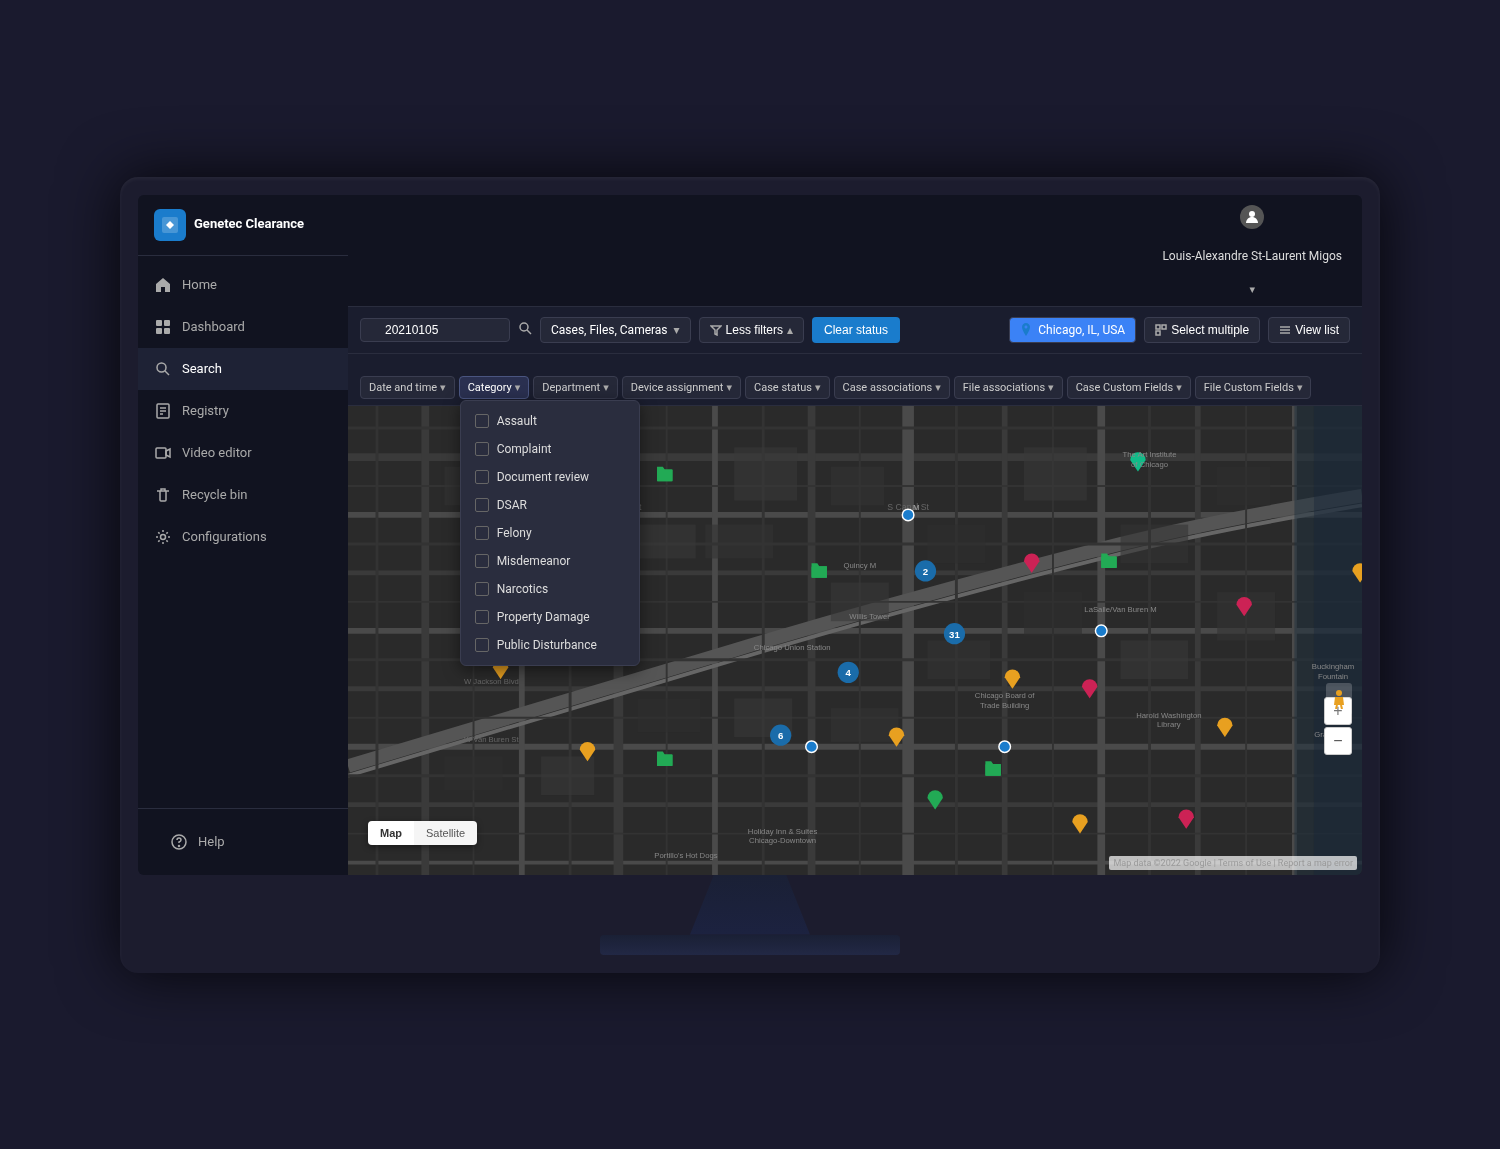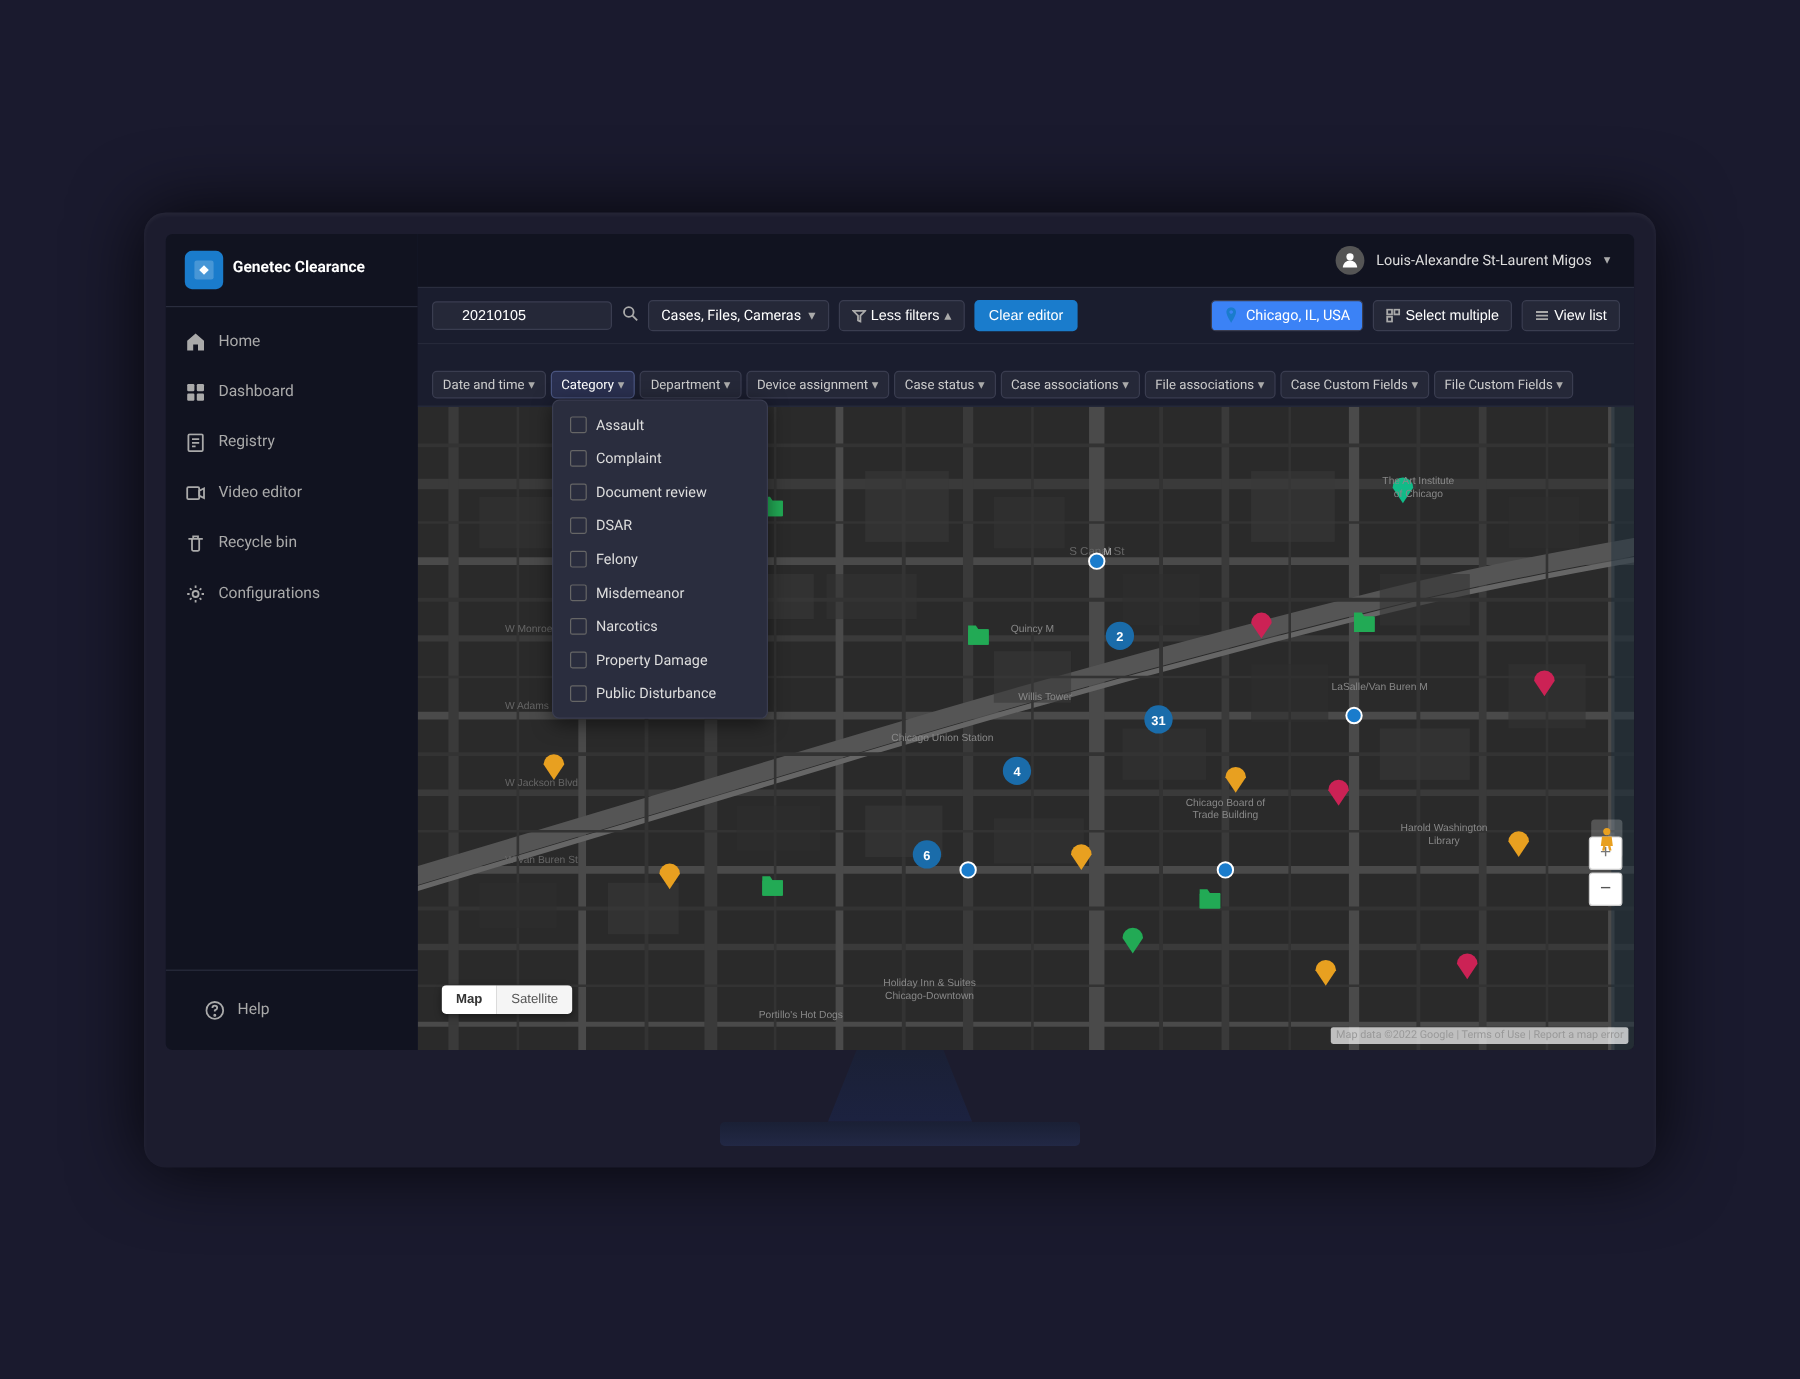--- a/index.html
+++ b/index.html
@@ -366,23 +366,24 @@
       height: 14px;
       border: 1px solid #666;
       border-radius: 2px;
       background: transparent;
       flex-shrink: 0;
     }
 
     .user-badge {
       display: flex;
       align-items: center;
-      gap: 10px;
+      gap: 20px;
       color: #ddd;
       font-size: 12px;
+      flex-direction: column;
     }
 
     
     .app-header {
       background: #111320;
       padding: 10px 20px;
       display: flex;
       align-items: center;
       justify-content: space-between;
       border-bottom: 1px solid #2a2d3e;
@@ -446,20 +447,29 @@
             <div class="nav-icon">
               <svg width="16" height="16" viewBox="0 0 16 16" fill="#aaa">
                 <rect x="1" y="1" width="6" height="6" rx="1"></rect>
                 <rect x="9" y="1" width="6" height="6" rx="1"></rect>
                 <rect x="1" y="9" width="6" height="6" rx="1"></rect>
                 <rect x="9" y="9" width="6" height="6" rx="1"></rect>
               </svg>
             </div>
             <span>Dashboard</span>
           </div>
+          <div class="nav-item active">
+            <div class="nav-icon">
+              <svg width="16" height="16" viewBox="0 0 16 16" fill="#aaa">
+                <circle cx="6.5" cy="6.5" r="4.5" stroke="#aaa" stroke-width="1.5" fill="none"></circle>
+                <line x1="10" y1="10" x2="14" y2="14" stroke="#aaa" stroke-width="1.5"></line>
+              </svg>
+            </div>
+            <span>Search</span>
+          </div>
           <div class="nav-item">
             <div class="nav-icon">
               <svg width="16" height="16" viewBox="0 0 16 16" fill="none" stroke="#aaa" stroke-width="1.5">
                 <rect x="2" y="1" width="12" height="14" rx="1"></rect>
                 <line x1="5" y1="5" x2="11" y2="5"></line>
                 <line x1="5" y1="8" x2="11" y2="8"></line>
                 <line x1="5" y1="11" x2="8" y2="11"></line>
               </svg>
             </div>
             <span>Registry</span>
@@ -537,21 +547,21 @@
             <span style="color:#aaa;">▾</span>
           </div>
           <button class="filter-btn">
             <svg width="12" height="12" viewBox="0 0 12 12" fill="none" stroke="#aaa" stroke-width="1.5">
               <polygon points="1,2 11,2 7,6 7,11 5,10 5,6"></polygon>
             </svg>
             <span>Less filters</span>
             <span style="color:#aaa;">▴</span>
           </button>
           <button class="clear-filters-btn">
-            <span>Clear editor</span>
+            <span>Clear status</span>
           </button>
           <div class="location-input">
             <svg width="12" height="14" viewBox="0 0 12 14" fill="#1a7ccc">
               <path d="M6 0C3.8 0 2 1.8 2 4c0 3 4 9 4 9s4-6 4-9c0-2.2-1.8-4-4-4zm0 5.5C5.2 5.5 4.5 4.8 4.5 4S5.2 2.5 6 2.5 7.5 3.2 7.5 4 6.8 5.5 6 5.5z"></path>
             </svg>
             <span>Chicago, IL, USA</span>
           </div>
           <button class="select-multiple-btn">
             <svg width="12" height="12" viewBox="0 0 12 12" fill="none" stroke="#aaa" stroke-width="1.5">
               <rect x="1" y="1" width="4" height="4"></rect>

